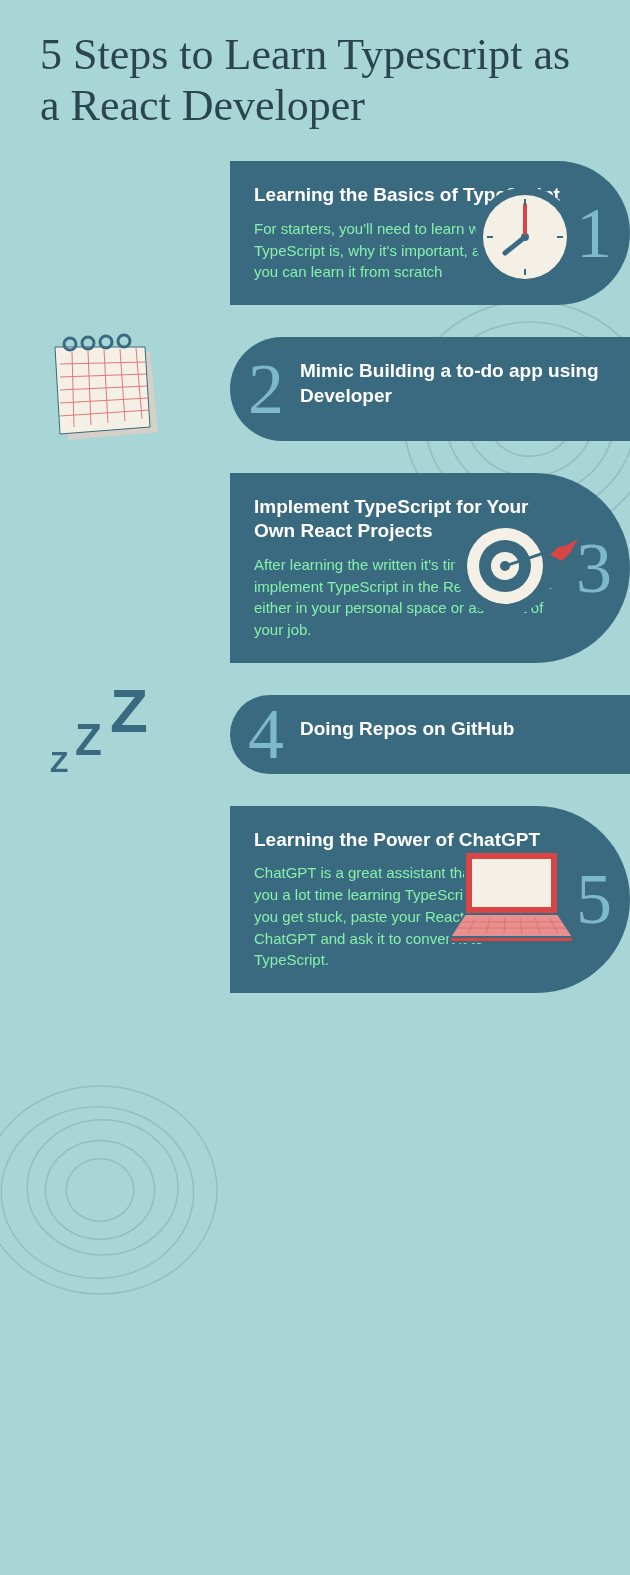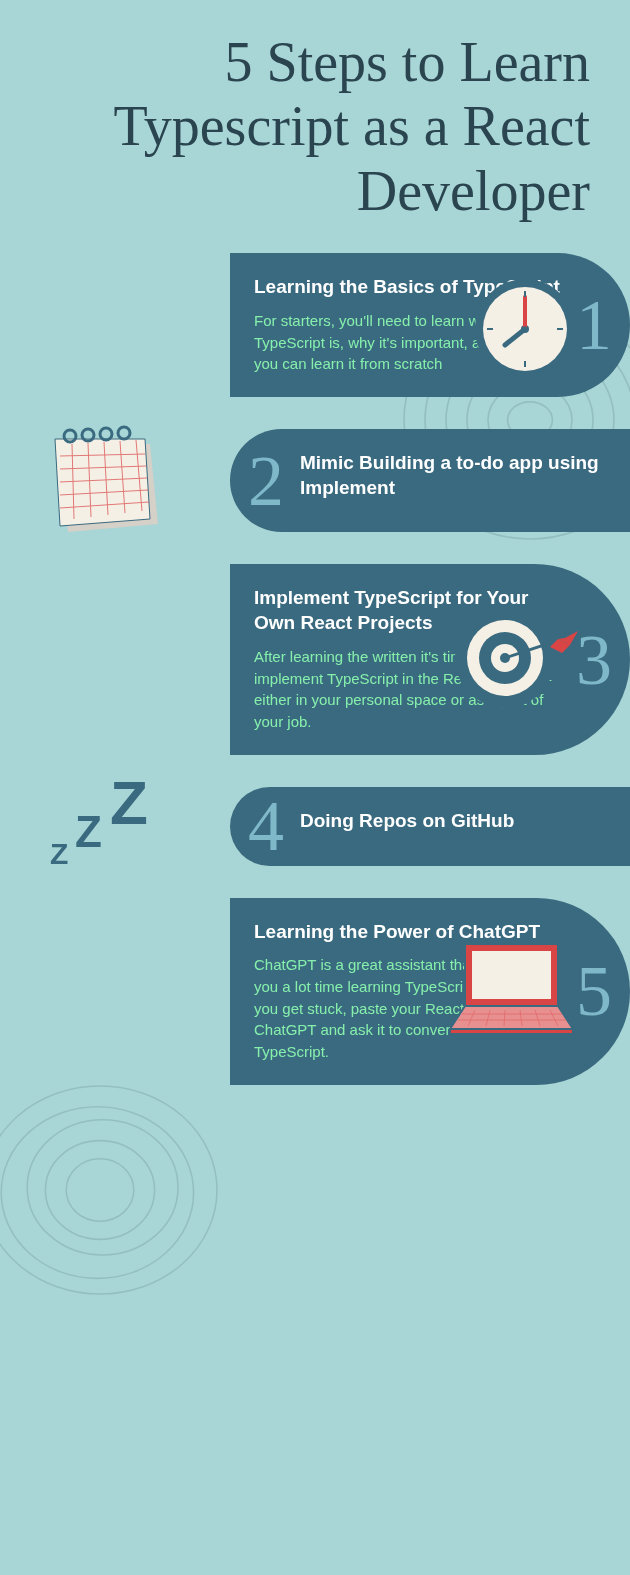--- a/index.html
+++ b/index.html
@@ -1,21 +1,21 @@
 <!DOCTYPE html>
 <html><head>
 <meta charset="utf-8">
 <style>
 *{margin:0;padding:0;box-sizing:border-box}
 body{width:630px;height:1575px;background:#a8d5d5;font-family:Arial,Helvetica,sans-serif;position:relative;overflow:hidden}
 .contour{position:absolute;opacity:0.15;pointer-events:none}
 .contour svg{width:100%;height:100%}
 .c1{top:280px;right:-40px;width:280px;height:280px}
 .c2{top:1060px;left:-30px;width:260px;height:260px}
-.title{text-align:right;padding:30px 40px 0;color:#2a4550;font-size:56px;font-weight:400;line-height:1.15;font-family:Georgia,serif}
+.title{text-align:left;padding:30px 40px 0;color:#2a4550;font-size:44px;font-weight:400;line-height:1.15;font-family:Georgia,serif}
 .steps{padding:30px 0 0}
 .step{position:relative;margin-bottom:32px;display:flex;align-items:center}
 .card{background:#3a6a7f;color:#fff;padding:22px 24px;width:400px;position:relative}
 .card.left{border-radius:0 140px 140px 0;padding-right:70px}
 .card.right{border-radius:140px 0 0 140px;margin-left:auto;padding-left:70px}
 .card h3{font-size:19px;font-weight:700;margin-bottom:10px;line-height:1.3}
 .card p{font-size:15px;line-height:1.45;color:#86efac}
 .num{position:absolute;font-size:72px;font-weight:300;color:#7fb8c8;font-family:Georgia,serif;top:50%;transform:translateY(-50%)}
 .card.left .num{right:18px}
 .card.right .num{left:18px}
@@ -101,21 +101,21 @@
           <g fill="none" stroke="#3a6a7f" stroke-width="3">
             <circle cx="30" cy="22" r="6"></circle>
             <circle cx="48" cy="21" r="6"></circle>
             <circle cx="66" cy="20" r="6"></circle>
             <circle cx="84" cy="19" r="6"></circle>
           </g>
         </svg>
 </div>
 <div class="card right">
 <span class="num">2</span>
-<h3>Mimic Building a to-do app using Implement</h3>
+<h3>Mimic Building a to-do app using Developer</h3>
 </div>
 </div>
 
 <div class="step step-left">
 <div class="card left">
 <h3>Implement TypeScript for Your Own React Projects</h3>
 <p>After learning the written it's time to implement TypeScript in the React projects – either in your personal space or as a part of your job.</p>
 <span class="num">3</span>
 </div>
 <div class="icon">

